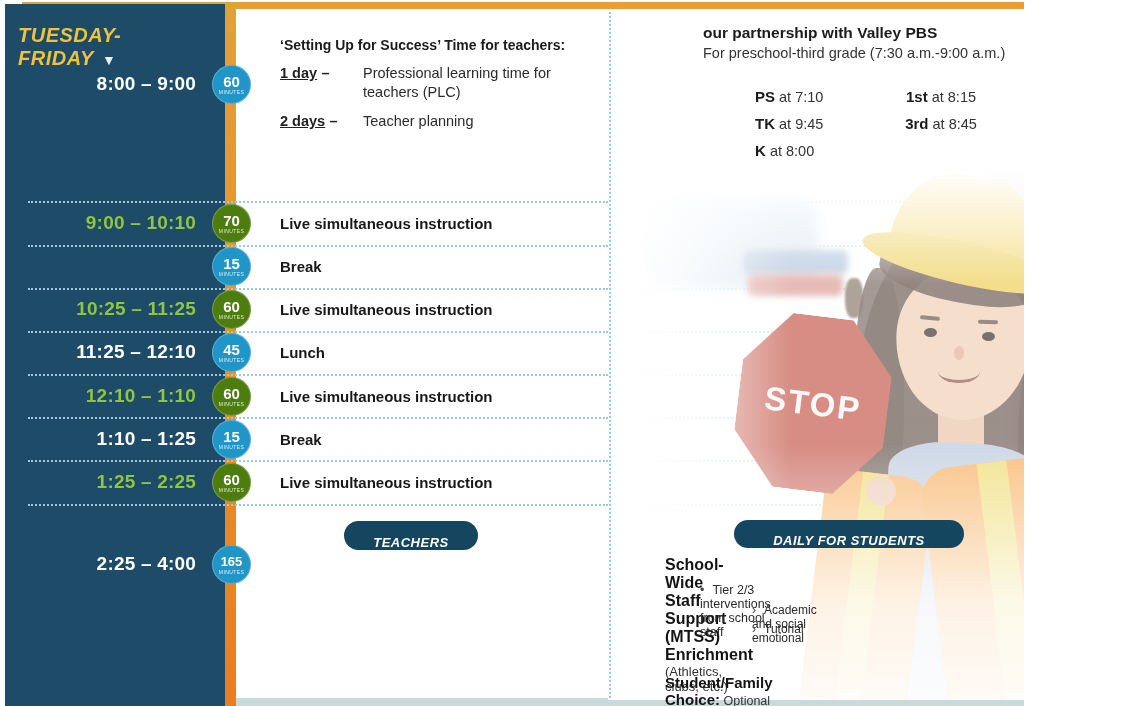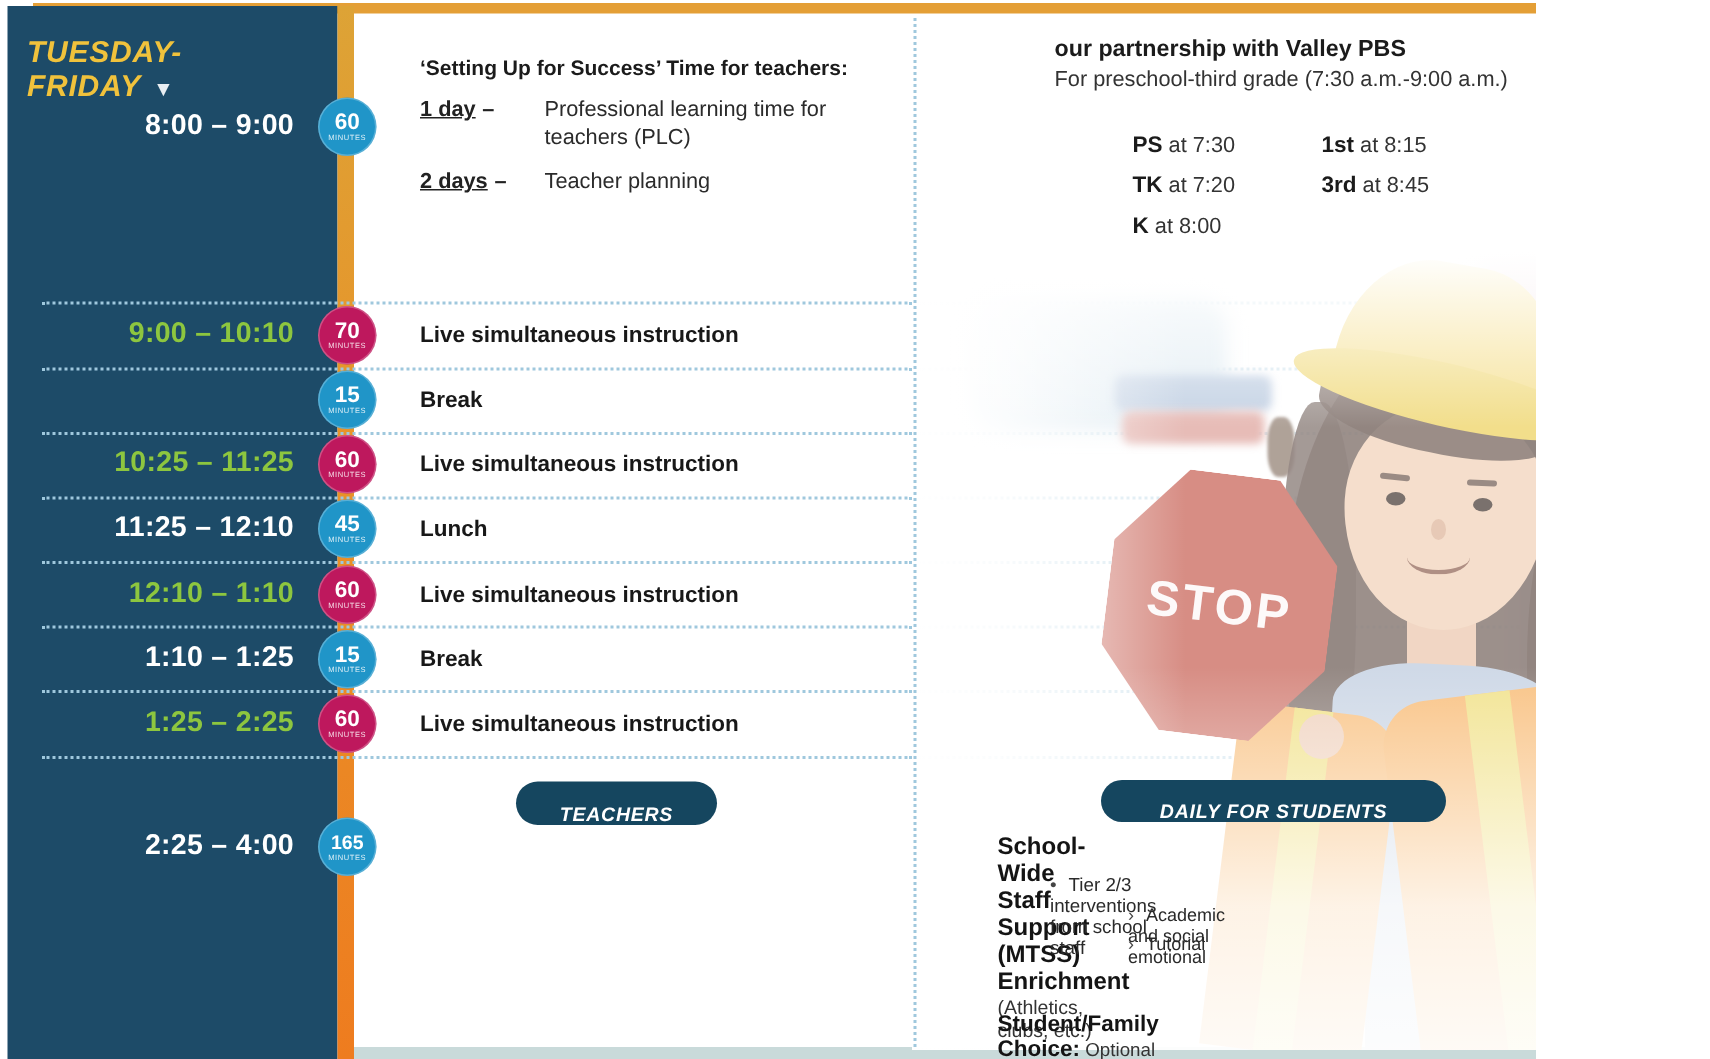--- a/index.html
+++ b/index.html
@@ -32,21 +32,21 @@
   .row .time{position:absolute;left:26px;top:8px;width:170px;text-align:right;
              font-size:19px;font-weight:bold;color:#ffffff;letter-spacing:.2px;}
   .row.green .time{color:#8dc63f;}
   .badge{position:absolute;left:212px;top:0px;width:39px;height:39px;border-radius:50%;
          display:flex;flex-direction:column;align-items:center;justify-content:center;
          color:#fff;box-shadow:0 0 0 1px rgba(255,255,255,.25) inset;}
   .badge .num{font-size:15px;font-weight:bold;line-height:14px;}
   .badge.wide .num{font-size:13px;}
   .badge .mlabel{font-size:5px;letter-spacing:.4px;opacity:.85;line-height:6px;}
   .b-blue{background:#2095c8;}
-  .b-green{background:#be185d;}
+  .b-green{background:#4d7c0f;}
   .row .act{position:absolute;left:280px;top:11px;font-size:15px;font-weight:bold;color:#181818;}
   .r0{top:65px}.r1{top:204px}.r2{top:247px}.r3{top:290px}.r4{top:333px}
   .r5{top:377px}.r6{top:420px}.r7{top:463px}.r8{top:545px}
   .row .act2{position:absolute;left:280px;top:6px;font-size:15px;font-weight:bold;color:#181818;line-height:17px;}
 
   
   .setup{position:absolute;left:280px;top:37px;width:320px;z-index:4;color:#222;}
   .setup .title{font-size:14px;font-weight:bold;color:#1b1b1b;}
   .setup .item{position:absolute;left:0;}
   .setup .item.i1{top:27px;}
@@ -54,21 +54,21 @@
   .setup .term{font-size:14.5px;font-weight:bold;text-decoration:underline;color:#222;}
   .setup .sep{font-size:14.5px;font-weight:bold;}
   .setup .desc{position:absolute;left:83px;top:0;width:190px;font-size:14.5px;color:#2b2b2b;line-height:19px;}
 
   
   .pbs{position:absolute;left:703px;top:24px;width:400px;z-index:4;color:#222;}
   .pbs .t1,.pbs .t2{font-size:15.5px;font-weight:bold;color:#1b1b1b;line-height:18px;}
   .pbs .sub{font-size:14.5px;color:#333;margin-top:3px;}
   .pbs .grid{position:absolute;left:52px;top:64px;}
   .pbs .col{position:absolute;top:0;width:120px;}
-  .pbs .col.c2{left:126px;}
+  .pbs .col.c2{left:126px;text-align:center;}
   .pbs .entry{height:27px;font-size:14.5px;color:#333;}
   .pbs .g{font-weight:bold;color:#1b1b1b;font-size:15px;}
 
   
   .pill{position:absolute;z-index:5;background:#15465f;border-radius:16px;color:#fff;
         font-size:13px;font-weight:bold;font-style:italic;letter-spacing:.5px;
         display:flex;align-items:flex-end;justify-content:center;}
   .pill.teachers{left:344px;top:521px;width:134px;height:29px;}
   .pill.daily{left:734px;top:520px;width:230px;height:28px;}
 
@@ -296,22 +296,22 @@
       <span class="sep">–</span>
       <span class="desc">Teacher planning</span>
     </div>
   </div>
 
   <div class="pbs">
     <div class="t2">our partnership with Valley PBS</div>
     <div class="sub">For preschool-third grade (7:30 a.m.-9:00 a.m.)</div>
     <div class="grid">
       <div class="col c1">
-        <div class="entry"><span class="g">PS</span> <span>at 7:30</span></div>
-        <div class="entry"><span class="g">TK</span> <span>at 7:20</span></div>
+        <div class="entry"><span class="g">PS</span> <span>at 7:10</span></div>
+        <div class="entry"><span class="g">TK</span> <span>at 9:45</span></div>
         <div class="entry"><span class="g">K</span> <span>at 8:00</span></div>
       </div>
       <div class="col c2">
         <div class="entry"><span class="g">1st</span> <span>at 8:15</span></div>
         <div class="entry"><span class="g">3rd</span> <span>at 8:45</span></div>
       </div>
     </div>
   </div>
 
   <div class="pill teachers">

